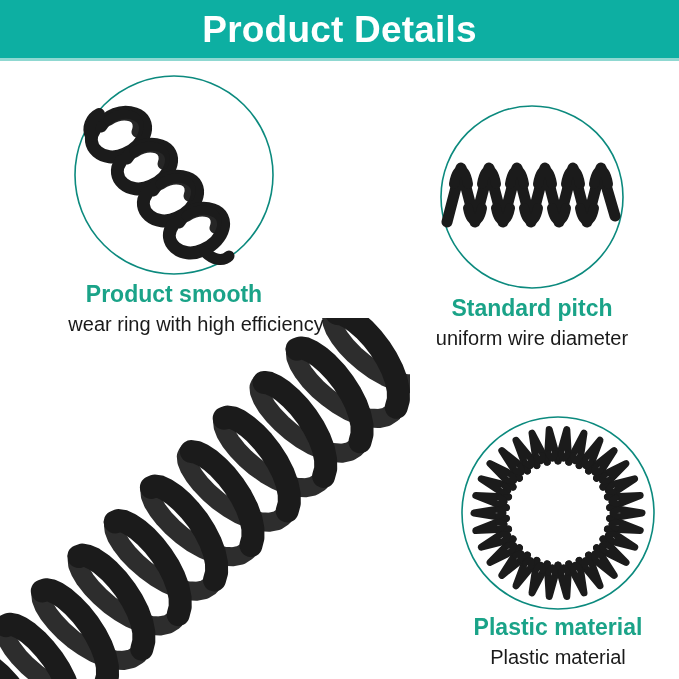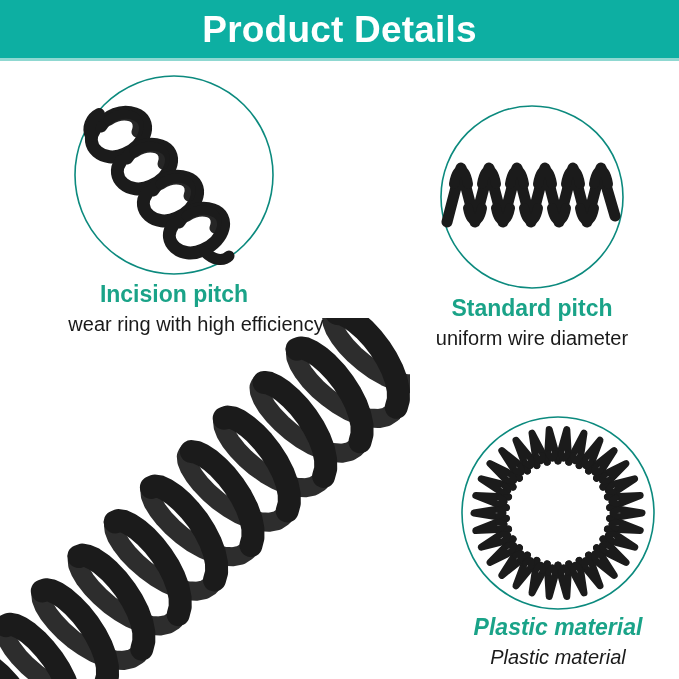--- a/index.html
+++ b/index.html
@@ -77,21 +77,21 @@
 
   
   #feature-incision   { left: 14px;  top: 74px;  width: 320px; }
   #feature-incision .feature-heading { margin-top: 6px; }
   #feature-incision .feature-sub     { margin-top: 5px; margin-left: 44px; }
 
   #feature-pitch      { left: 398px; top: 104px; width: 268px; justify-content: center; }
   #feature-pitch .feature-heading { margin-top: 6px; }
   #feature-pitch .feature-sub     { margin-top: 5px; }
 
-  #feature-plastic    { left: 449px; top: 415px; width: 218px; font-style: italic; }
+  #feature-plastic    { left: 449px; top: 415px; width: 218px; }
   #feature-plastic .feature-heading { margin-top: 4px; }
   #feature-plastic .feature-sub     { margin-top: 5px; }
 
   
   #hero-coil {
     position: absolute;
     left: -30px;
     top: 318px;
     width: 440px;
     height: 400px;
@@ -125,21 +125,21 @@
           <path d="M62 78 C 78 68, 96 74, 90 90"></path>
           <path d="M88 110 C 104 100, 122 106, 116 122"></path>
           <path d="M114 142 C 130 132, 148 138, 142 154"></path>
         </g>
 
         <path d="M26 40 C 18 44, 14 54, 18 62" stroke-width="12"></path>
 
         <path d="M132 178 C 140 186, 150 188, 156 182" stroke-width="11"></path>
       </g>
     </svg>
-    <div class="feature-heading">Incision pitch</div>
+    <div class="feature-heading">Product smooth</div>
     <div class="feature-sub">wear ring with high efficiency</div>
   </div>
 
   <div class="feature" id="feature-pitch">
     <svg class="feature-circle" width="186" height="186" viewBox="0 0 186 186">
       <circle cx="93" cy="93" r="91" fill="#ffffff" stroke="#0C8A7E" stroke-width="1.6"></circle>
       <g fill="none" stroke="#1b1b1b" stroke-width="11" stroke-linecap="round" stroke-linejoin="round">
 
         <path d="M8 118
                  L 22 64 L 36 118

